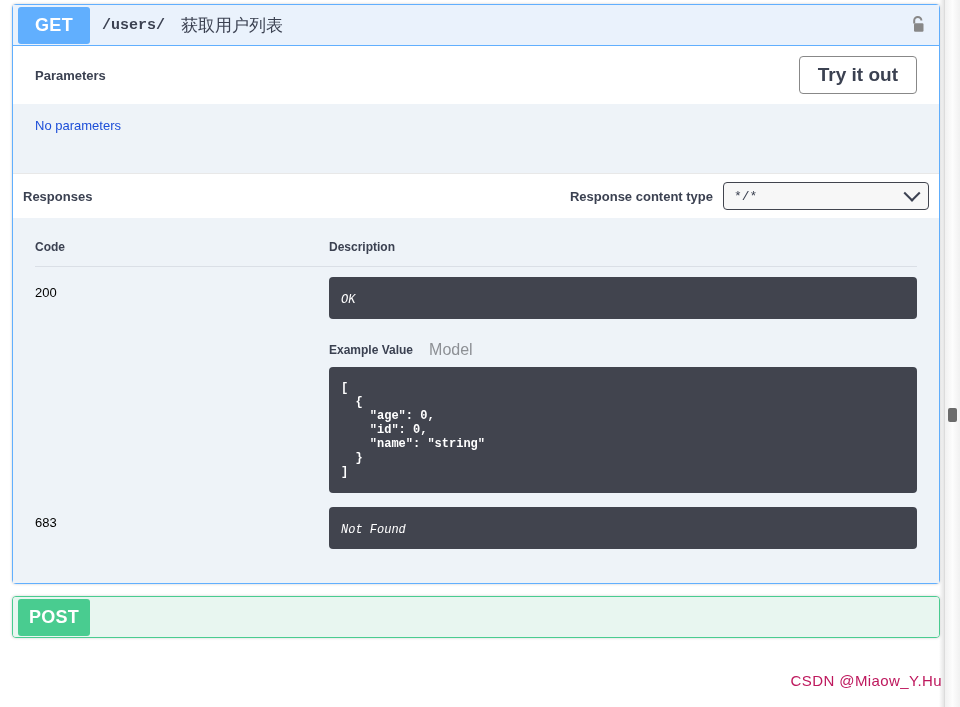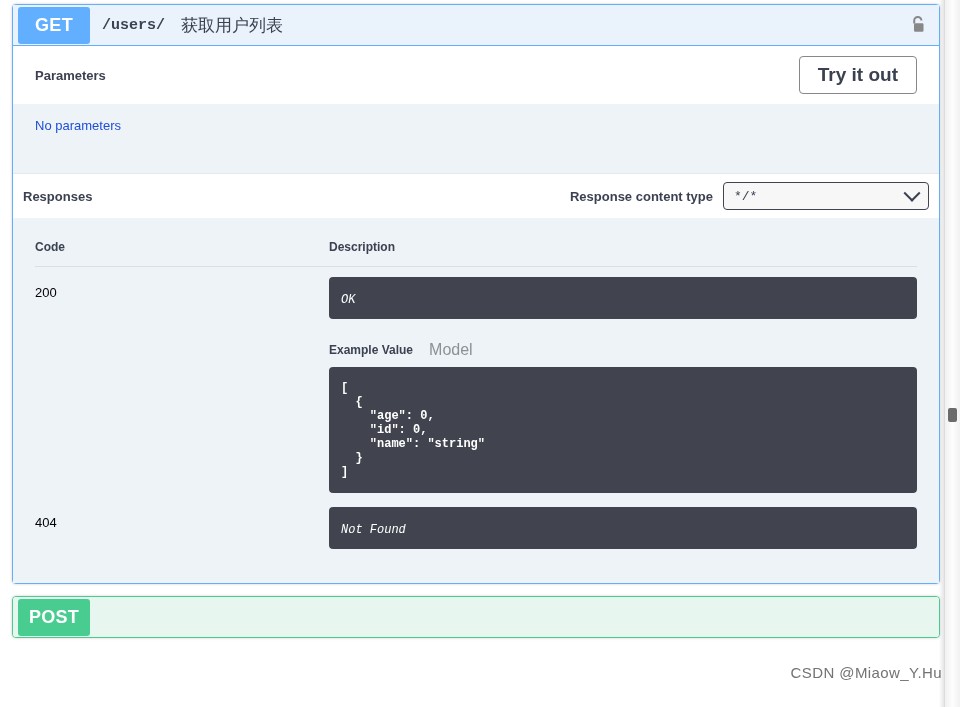--- a/index.html
+++ b/index.html
@@ -265,23 +265,23 @@
     position: absolute;
     top: 0; right: 15px;
     width: 6px; height: 707px;
     background: linear-gradient(to right, rgba(255,255,255,0), rgba(0,0,0,0.12));
   }
 
   
   .watermark {
     position: absolute;
     right: 18px;
-    bottom: 30px;
+    bottom: 22px;
     font-size: 15px;
-    color: #737373;
+    color: #be185d;
     letter-spacing: 0.4px;
     pointer-events: none;
   }
 </style>
 </head>
 <body>
 
 <div class="page">
 
   <div class="opblock-get">
@@ -343,21 +343,21 @@
     "name": "string"
   }
 ]</pre>
               </div>
             </td>
           </tr>
 
 
 
           <tr>
-            <td class="code-cell">404</td>
+            <td class="code-cell">683</td>
             <td class="desc-cell">
               <div class="resp-desc-box">
                 <span class="resp-desc-text">Not Found</span>
               </div>
             </td>
           </tr>
         </tbody>
       </table>
     </div>
   </div>

